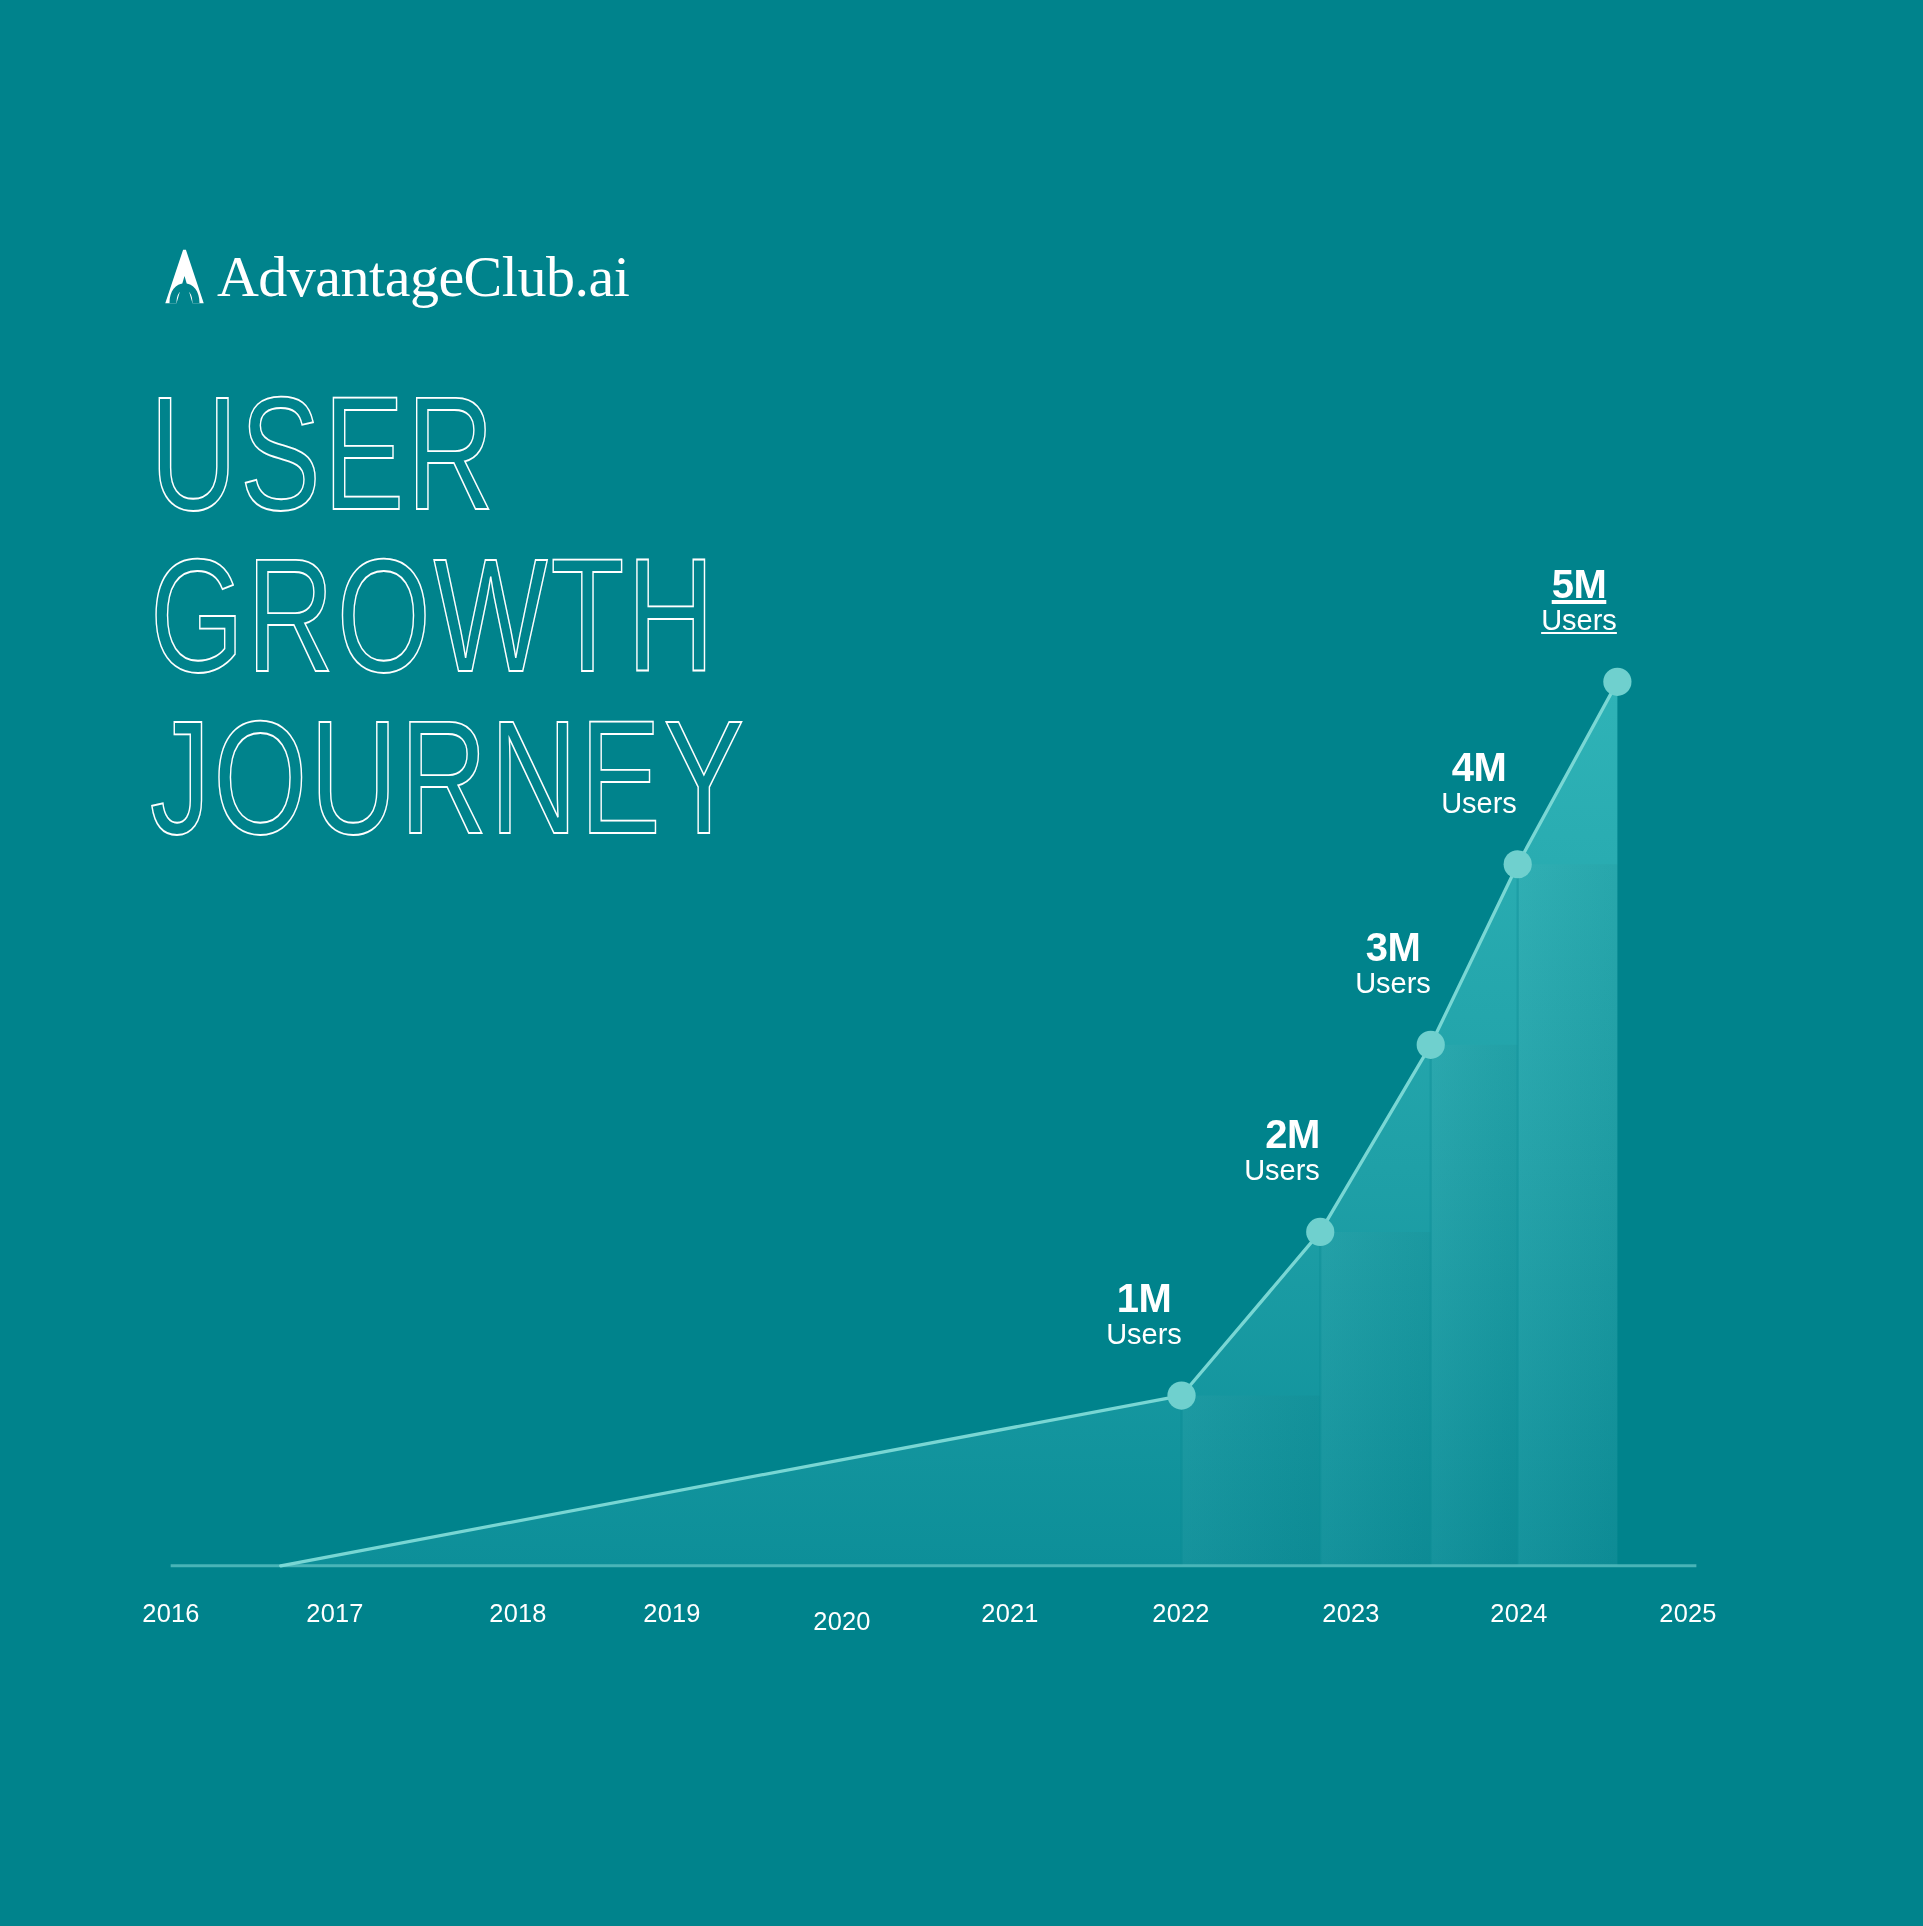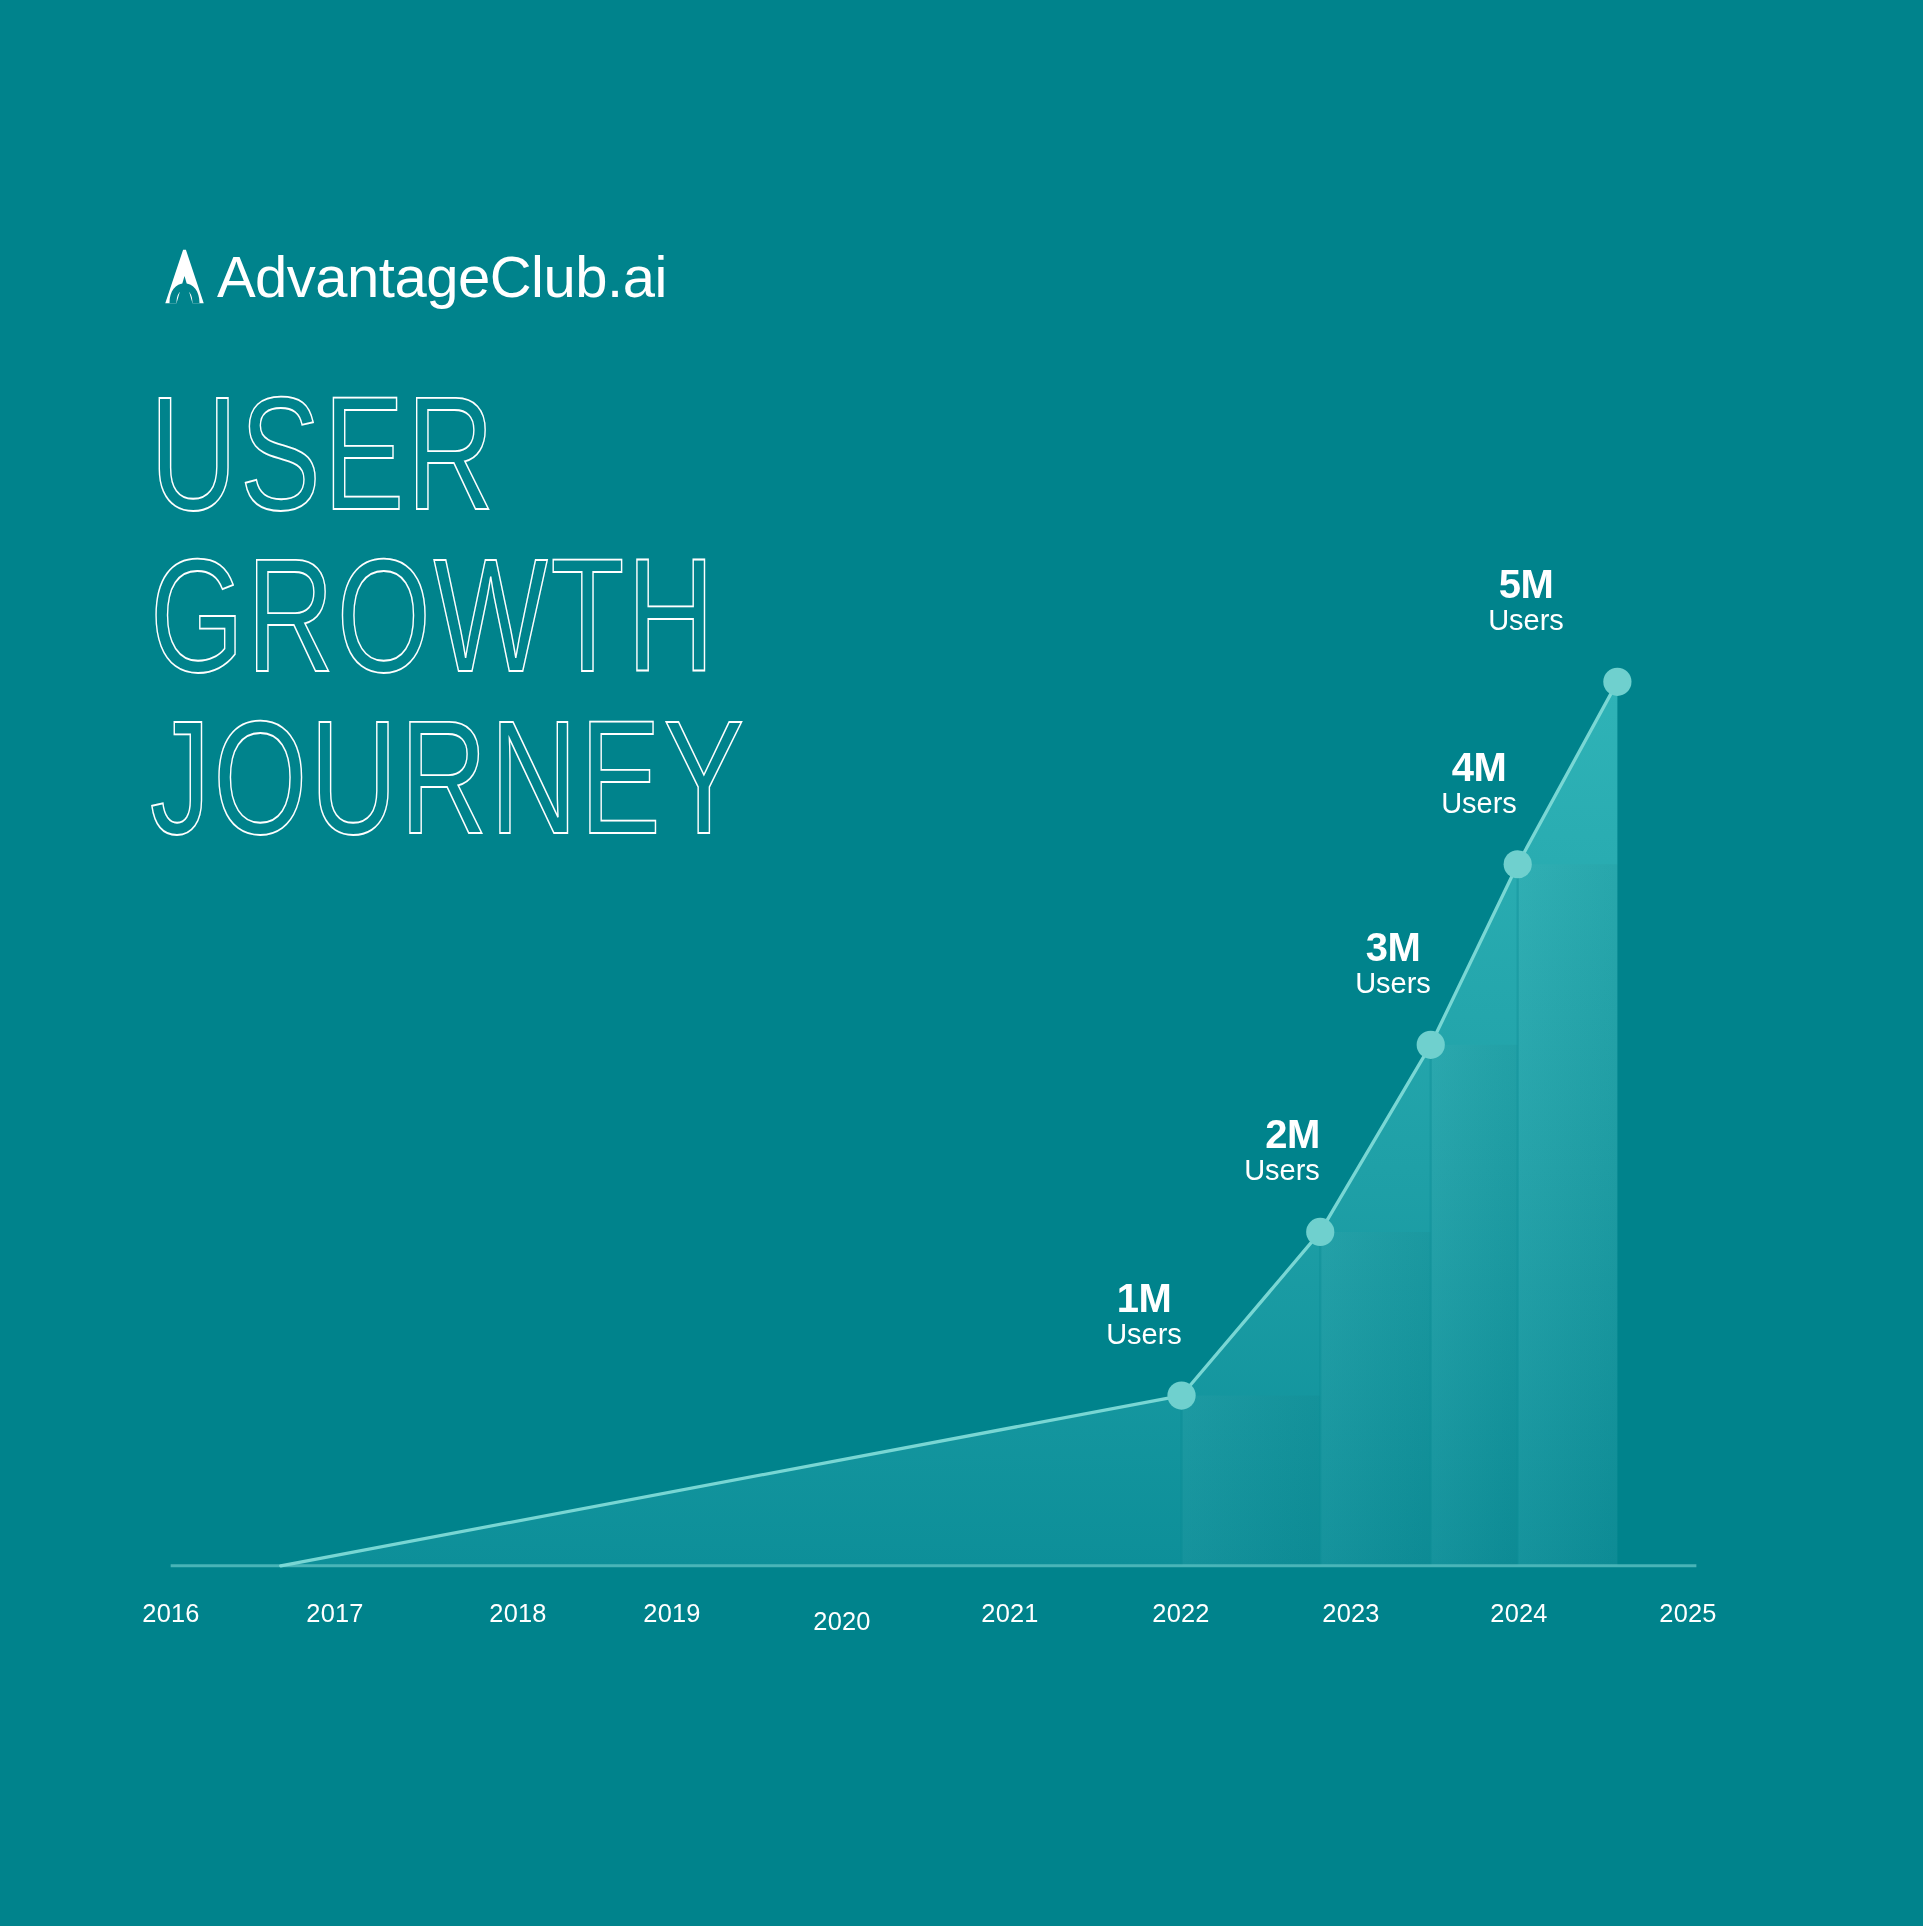--- a/index.html
+++ b/index.html
@@ -21,21 +21,21 @@
     left:154px;top:241px;
     display:flex;align-items:center;
     height:71px;
   }
   #brand-logo .logo-mark{
     display:block;
     margin-right:1.9px;
   }
   #brand-wordmark{
     color:#ffffff;
-    font-family:Liberation Sans, sans-serif;
+    font-family:Liberation Serif, serif;
     font-size:58px;
     font-weight:400;
     letter-spacing:-0.5px;
     line-height:1;
     white-space:nowrap;
   }
 
   
   #headline{
     position:absolute;
@@ -164,21 +164,21 @@
   <div class="point-label" style="left:1393px;top:927px;">
     <span class="pl-value">3M</span>
     <span class="pl-unit">Users</span>
   </div>
 
   <div class="point-label" style="left:1479px;top:747px;">
     <span class="pl-value">4M</span>
     <span class="pl-unit">Users</span>
   </div>
 
-  <div class="point-label" style="left:1526px;top:564px;">
+  <div class="point-label" style="left:1579px;top:564px;text-decoration:underline;">
     <span class="pl-value">5M</span>
     <span class="pl-unit">Users</span>
   </div>
 
   <div>
     <div class="axis-tick" style="left:171px;">2016</div>
     <div class="axis-tick" style="left:335px;">2017</div>
     <div class="axis-tick" style="left:502px;margin-left:16px;">2018</div>
     <div class="axis-tick" style="left:672px;">2019</div>
     <div class="axis-tick" style="left:842px;margin-top:8px;">2020</div>

